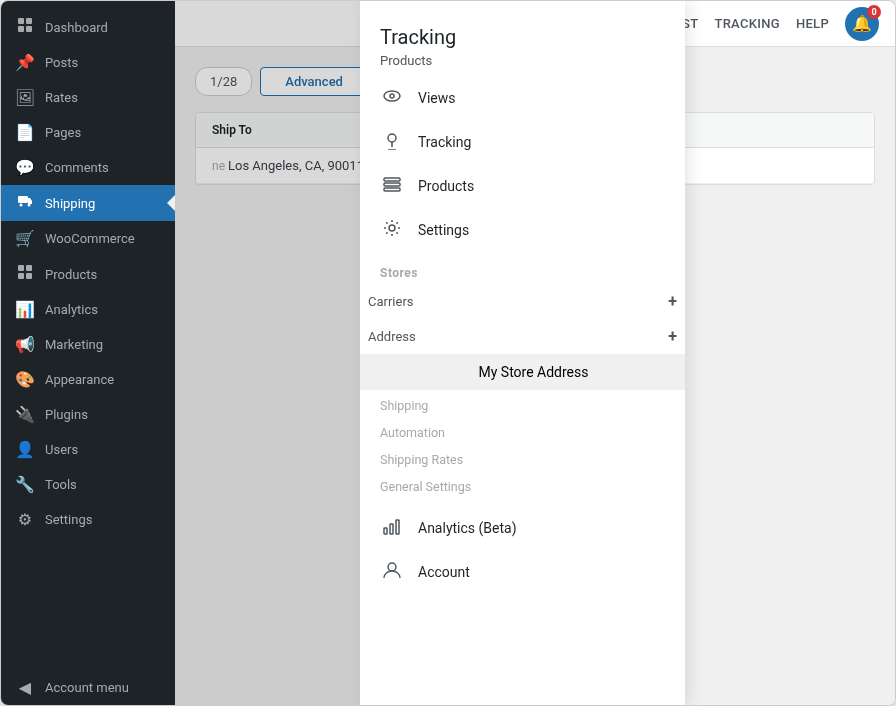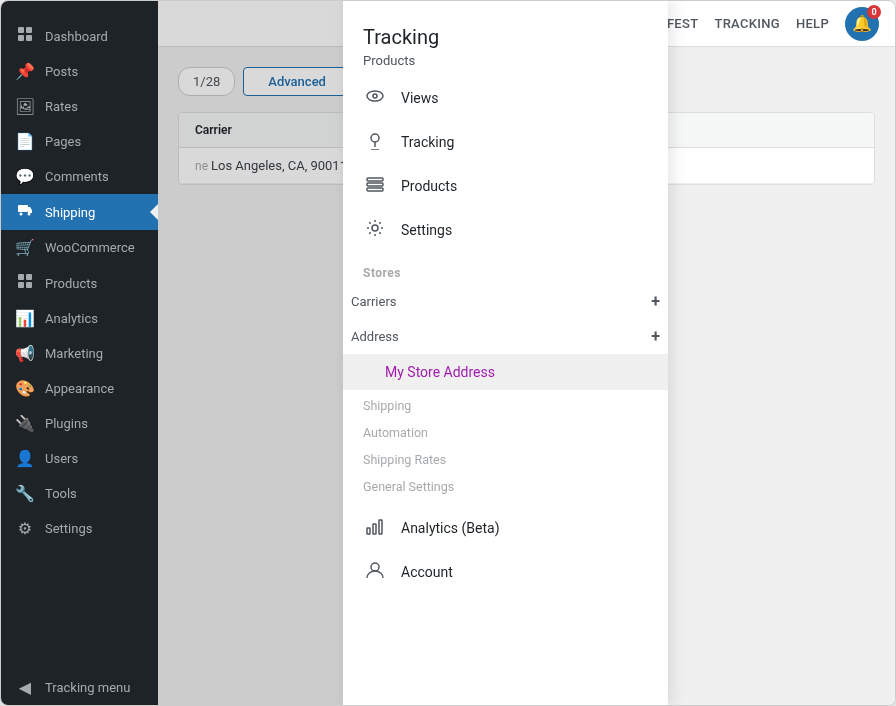--- a/index.html
+++ b/index.html
@@ -19,27 +19,27 @@
       height: 706px;
       border: 1px solid #ccc;
       border-radius: 8px;
       overflow: hidden;
       box-shadow: 0 4px 20px rgba(0,0,0,0.15);
       background: #fff;
     }
 
     
     .sidebar {
-      width: 157px;
+      width: 174px;
       background: #1d2327;
       color: #a7aaad;
       flex-shrink: 0;
       display: flex;
       flex-direction: column;
-      padding-top: 17px;
+      padding-top: 8px;
     }
 
     .sidebar-item {
       display: flex;
       align-items: center;
       gap: 10px;
       padding: 8px 14px;
       cursor: pointer;
       font-size: 13px;
       color: #a7aaad;
@@ -274,24 +274,25 @@
     .dropdown-section-label {
       padding: 8px 20px 4px;
       font-size: 12.5px;
       color: #a7aaad;
     }
 
     
     .dropdown-sub-item-active {
       padding: 10px 20px 10px 42px;
       font-size: 14px;
-      color: #a21caf;
+      color: #000000;
       cursor: pointer;
       background: #f0f0f1;
       font-weight: 400;
+      text-align: center;
     }
 
     
     .tracking-header-area {
       padding: 16px 20px 8px;
     }
 
     .tracking-title {
       font-size: 22px;
       font-weight: 400;
@@ -386,21 +387,21 @@
     <div class="sidebar-item">
       <span class="sidebar-icon">🔧</span>
       <span class="sidebar-label">Tools</span>
     </div>
     <div class="sidebar-item">
       <span class="sidebar-icon">⚙</span>
       <span class="sidebar-label">Settings</span>
     </div>
     <div class="sidebar-item" style="margin-top: auto;">
       <span class="sidebar-icon">◀</span>
-      <span class="sidebar-label">Tracking menu</span>
+      <span class="sidebar-label">Account menu</span>
     </div>
   </div>
 
   <div class="main-content">
 
     <div class="top-nav">
       <div class="top-nav-spacer"></div>
       <div class="top-nav-item">MANIFEST</div>
       <div class="top-nav-item">TRACKING</div>
       <div class="top-nav-item">HELP</div>
@@ -412,20 +413,21 @@
 
     <div class="content-area">
       <div class="tabs-row">
         <div class="tab-number">1/28</div>
         <div class="tab-btn">Advanced</div>
         <div class="tab-btn">Shipping</div>
       </div>
 
       <div class="table-area">
         <div class="table-header">
+          <div class="table-col-ship">Ship To</div>
           <div class="table-col-carrier">Carrier</div>
         </div>
         <div class="table-row-item">
           <div class="table-col-ship">
             <span style="color:#a7aaad; font-size:12px;">ne </span><span>Los Angeles, CA, 90011</span>
           </div>
           <div class="table-col-carrier">FedEx - Fedex Ground</div>
         </div>
       </div>
     </div>

